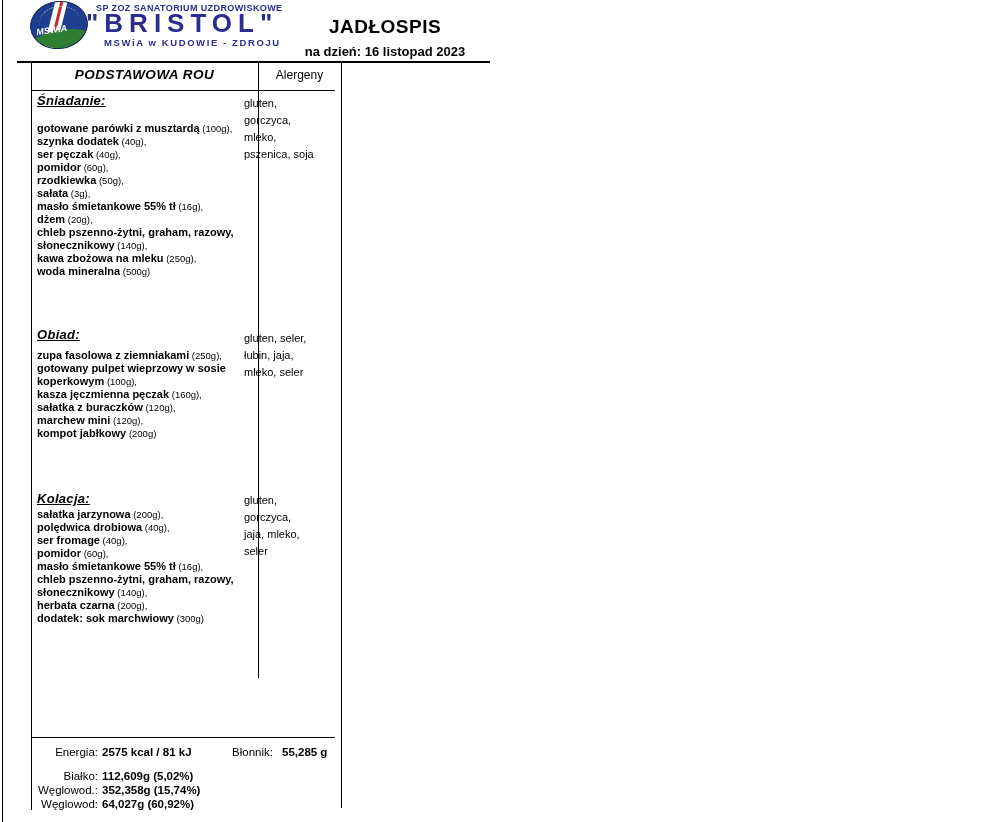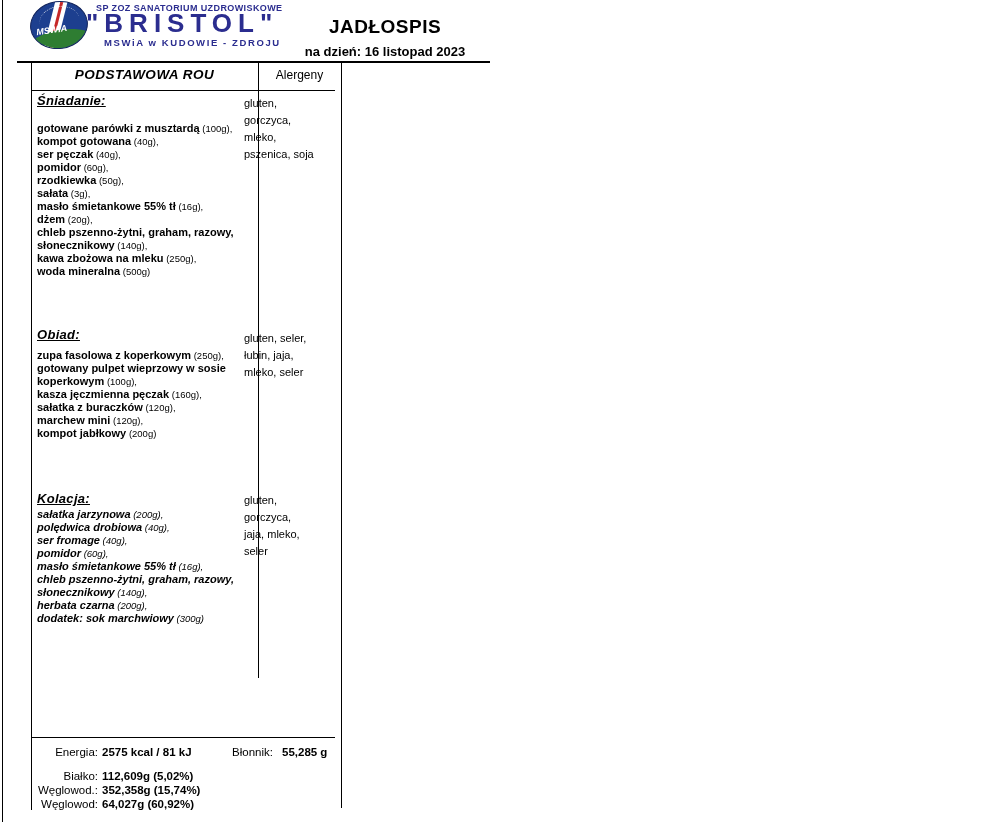--- a/index.html
+++ b/index.html
@@ -67,21 +67,21 @@
     position:absolute;left:37px;width:214px;margin:0;padding:0;list-style:none;
     font-size:11px;font-weight:bold;line-height:13px;
   }
   .items .item-qty{font-size:9.5px;font-weight:normal;}
   .allergens-text{
     position:absolute;left:244px;width:78px;font-size:11px;line-height:17px;
     white-space:pre-line;
   }
   .s0-name{top:93px;}  .s0-items{top:122px;}  .s0-allerg{top:95px;}
   .s1-name{top:327px;} .s1-items{top:349px;}  .s1-allerg{top:330px;}
-  .s2-name{top:491px;} .s2-items{top:508px;font-style:italic;}  .s2-allerg{top:492px;}
+  .s2-name{top:491px;} .s2-items{top:508px;}  .s2-allerg{top:492px;}
   
   .f-label{position:absolute;width:80px;text-align:right;font-size:11.5px;}
   .f-value{position:absolute;font-size:11.5px;font-weight:bold;white-space:nowrap;}
 </style>
 </head>
 <body>
 
 <div class="page">
 
   <div class="line" style="left:2px;top:0;width:1px;height:822px;"></div>
@@ -107,39 +107,39 @@
   <div class="line" style="left:341px;top:62px;width:1px;height:746px;"></div>
   <div class="line" style="left:31px;top:90px;width:304px;height:1px;"></div>
   <div class="line" style="left:31px;top:737px;width:304px;height:1px;"></div>
 
   <div class="menu-header">PODSTAWOWA ROU</div>
   <div class="allergens-header">Alergeny</div>
 
   <div class="section-name s0-name">Śniadanie:</div>
   <ul class="items s0-items">
       <li><span class="item-name">gotowane parówki z musztardą</span><span class="item-qty"> (100g),</span></li>
-      <li><span class="item-name">kompot gotowana</span><span class="item-qty"> (40g),</span></li>
+      <li><span class="item-name">szynka dodatek</span><span class="item-qty"> (40g),</span></li>
       <li><span class="item-name">ser pęczak</span><span class="item-qty"> (40g),</span></li>
       <li><span class="item-name">pomidor</span><span class="item-qty"> (60g),</span></li>
       <li><span class="item-name">rzodkiewka</span><span class="item-qty"> (50g),</span></li>
       <li><span class="item-name">sałata</span><span class="item-qty"> (3g),</span></li>
       <li><span class="item-name">masło śmietankowe 55% tł</span><span class="item-qty"> (16g),</span></li>
       <li><span class="item-name">dżem</span><span class="item-qty"> (20g),</span></li>
       <li><span class="item-name">chleb pszenno-żytni, graham, razowy, słonecznikowy</span><span class="item-qty"> (140g),</span></li>
       <li><span class="item-name">kawa zbożowa na mleku</span><span class="item-qty"> (250g),</span></li>
       <li><span class="item-name">woda mineralna</span><span class="item-qty"> (500g)</span></li>
     </ul>
   <div class="allergens-text s0-allerg">gluten,
 gorczyca,
 mleko,
 pszenica, soja</div>
 
   <div class="section-name s1-name">Obiad:</div>
   <ul class="items s1-items">
-      <li><span class="item-name">zupa fasolowa z koperkowym</span><span class="item-qty"> (250g),</span></li>
+      <li><span class="item-name">zupa fasolowa z ziemniakami</span><span class="item-qty"> (250g),</span></li>
       <li><span class="item-name">gotowany pulpet wieprzowy w sosie koperkowym</span><span class="item-qty"> (100g),</span></li>
       <li><span class="item-name">kasza jęczmienna pęczak</span><span class="item-qty"> (160g),</span></li>
       <li><span class="item-name">sałatka z buraczków</span><span class="item-qty"> (120g),</span></li>
       <li><span class="item-name">marchew mini</span><span class="item-qty"> (120g),</span></li>
       <li><span class="item-name">kompot jabłkowy</span><span class="item-qty"> (200g)</span></li>
     </ul>
   <div class="allergens-text s1-allerg">gluten, seler,
 łubin, jaja,
 mleko, seler</div>
 

